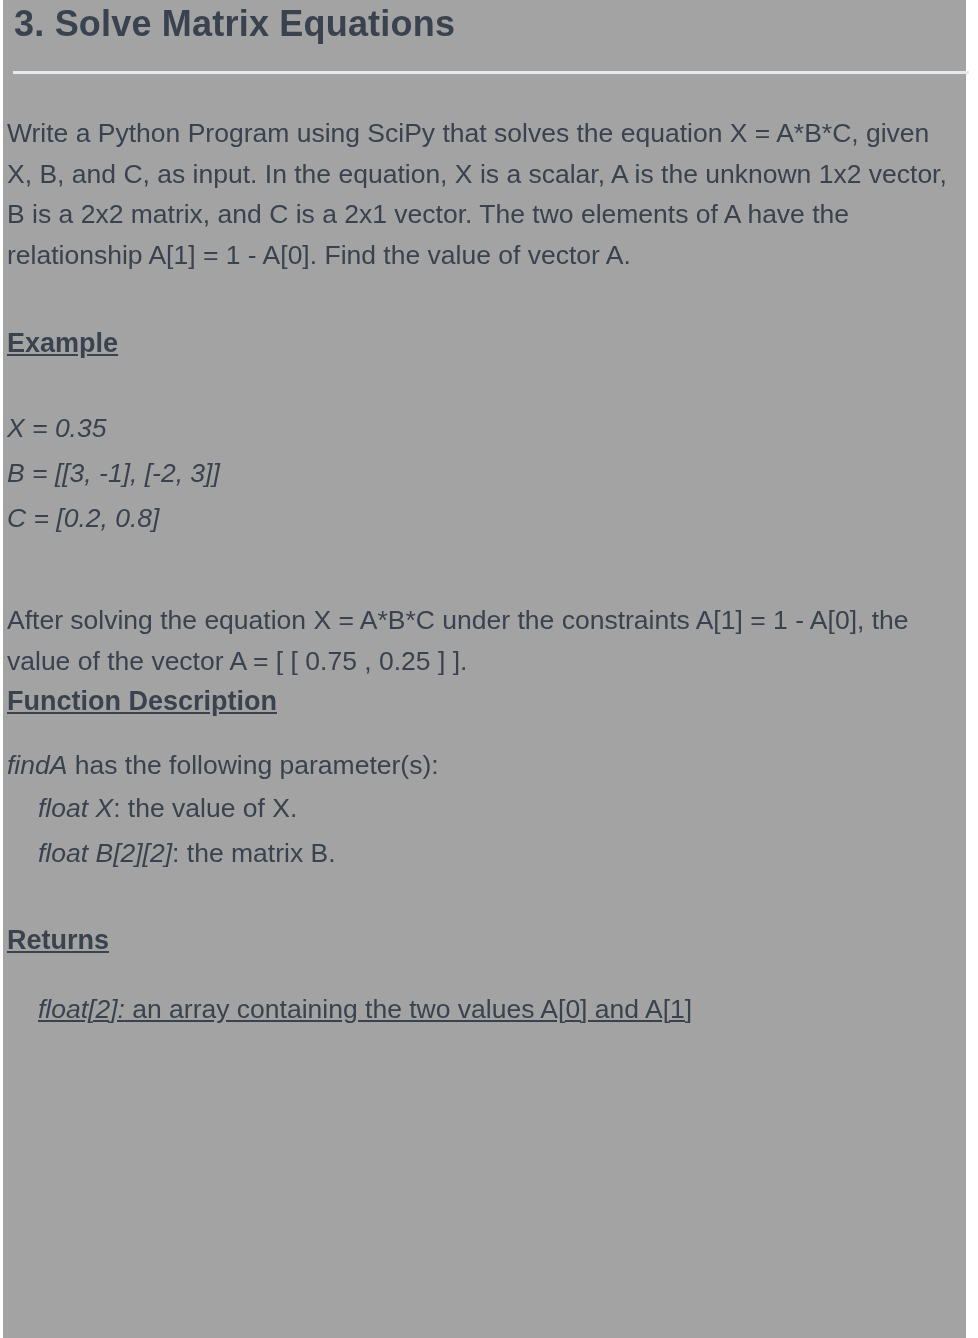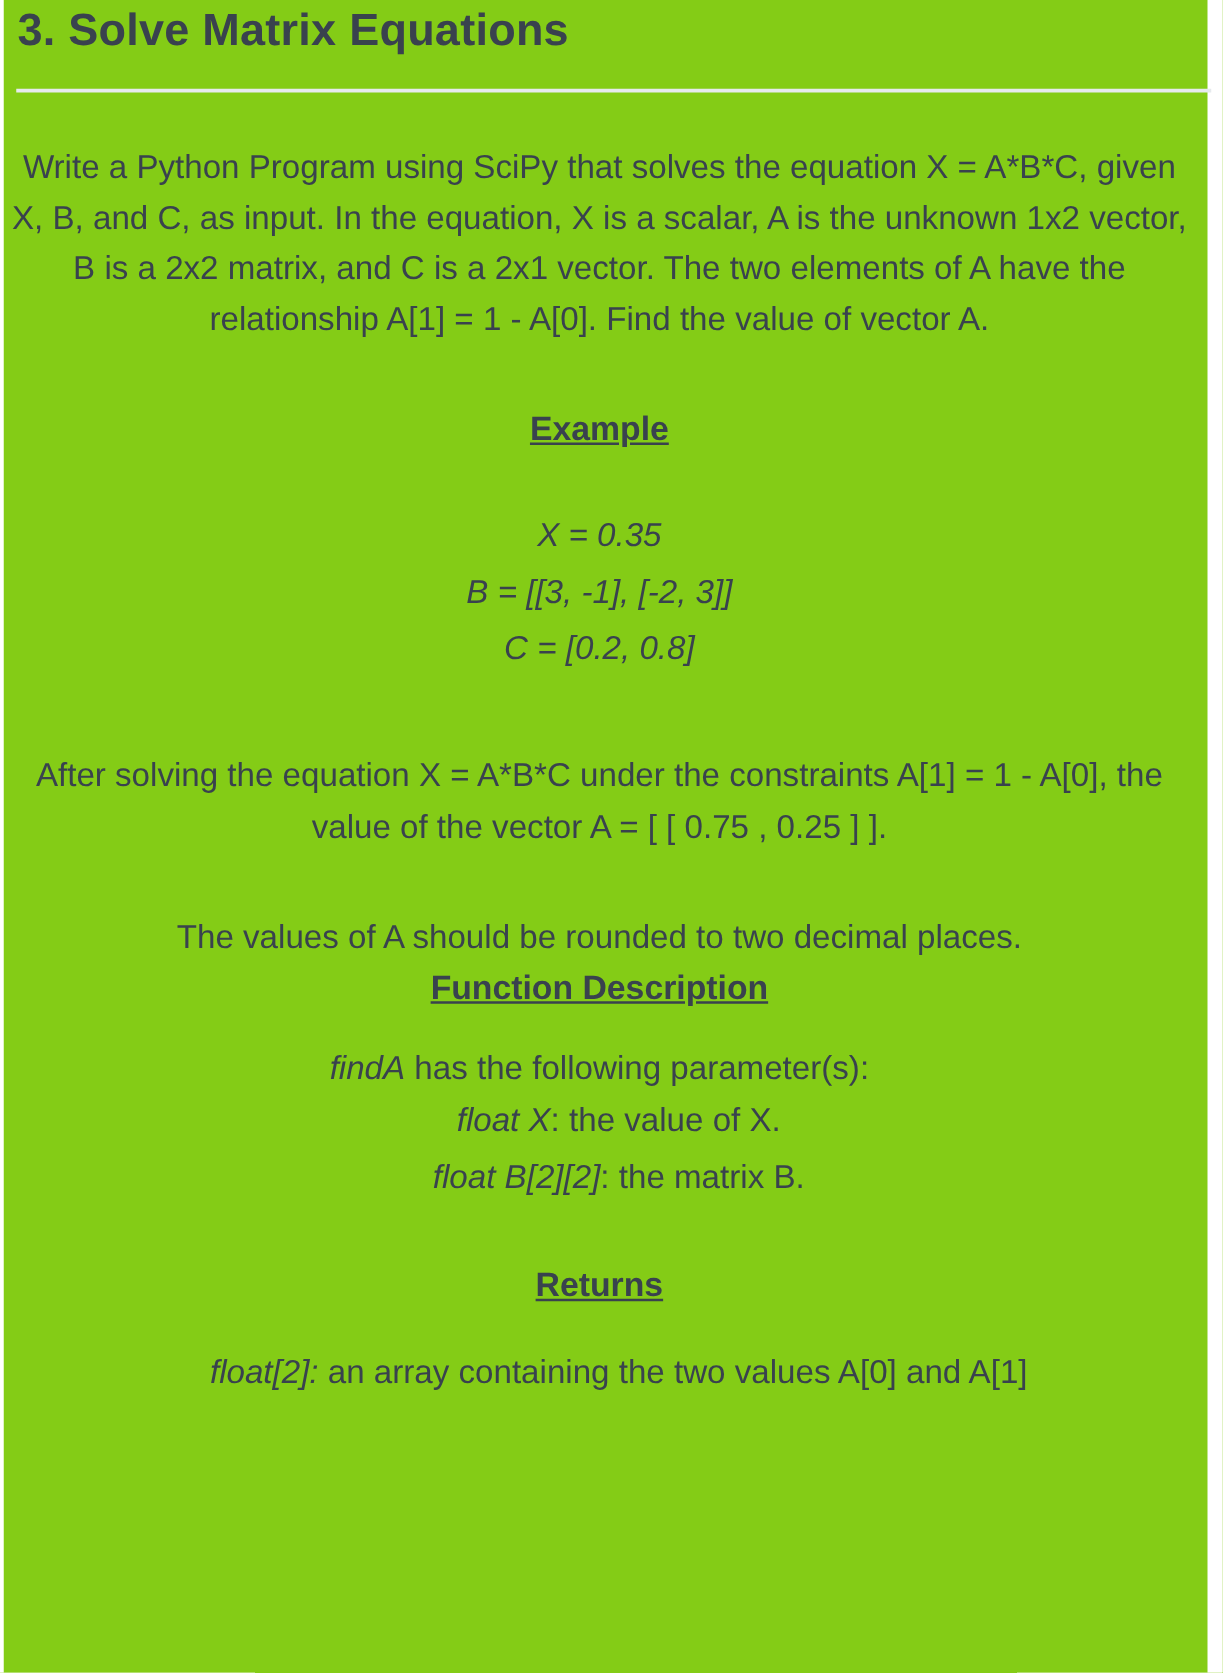--- a/index.html
+++ b/index.html
@@ -14,22 +14,21 @@
       position: relative;
       font-family: "Liberation Sans", "DejaVu Sans", sans-serif;
       color: #39424e;
     }
     .panel {
       position: absolute;
       left: 3px;
       top: 0;
       width: 963px;
       height: 1338px;
-      background: #84cc16;
-      text-align: center;
+      background: #a3a3a3;
     }
     .title {
       position: absolute;
       left: 11px;
       top: 2px;
       margin: 0;
       font-size: 36px;
       font-weight: bold;
       line-height: 44px;
       color: #39424e;
@@ -70,20 +69,21 @@
     .fd-head { }
     .params-intro { margin-top: 24px; }
     .param {
       padding-left: 31px;
       line-height: 45px;
     }
     .returns-head { margin-top: 44px; }
     .returns-line {
       margin-top: 29px;
       padding-left: 31px;
+      text-decoration: underline;
     }
     em { font-style: italic; }
   </style>
 </head>
 <body>
 
 <div class="panel">
   <h1 class="title">3. Solve Matrix Equations</h1>
   <div class="divider"></div>
 
@@ -93,21 +93,20 @@
     <div class="h-section example-head">Example</div>
 
     <div class="example-block">
       <div>X = 0.35</div>
       <div>B = [[3, -1], [-2, 3]]</div>
       <div>C = [0.2, 0.8]</div>
     </div>
 
     <p class="after">After solving the equation X = A*B*C under the constraints A[1] = 1 - A[0], the value of the vector A = [ [ 0.75 , 0.25 ] ].</p>
 
-    <p class="round">The values of A should be rounded to two decimal places.</p>
 
     <div class="h-section fd-head">Function Description</div>
 
     <p class="params-intro"><em>findA</em><span> has the following parameter(s):</span></p>
     <div class="param"><em>float X</em><span>: the value of X.</span></div>
     <div class="param"><em>float B[2][2]</em><span>: the matrix B.</span></div>
 
     <div class="h-section returns-head">Returns</div>
     <p class="returns-line"><em>float[2]:</em><span> an array containing the two values A[0] and A[1]</span></p>
   </div>

